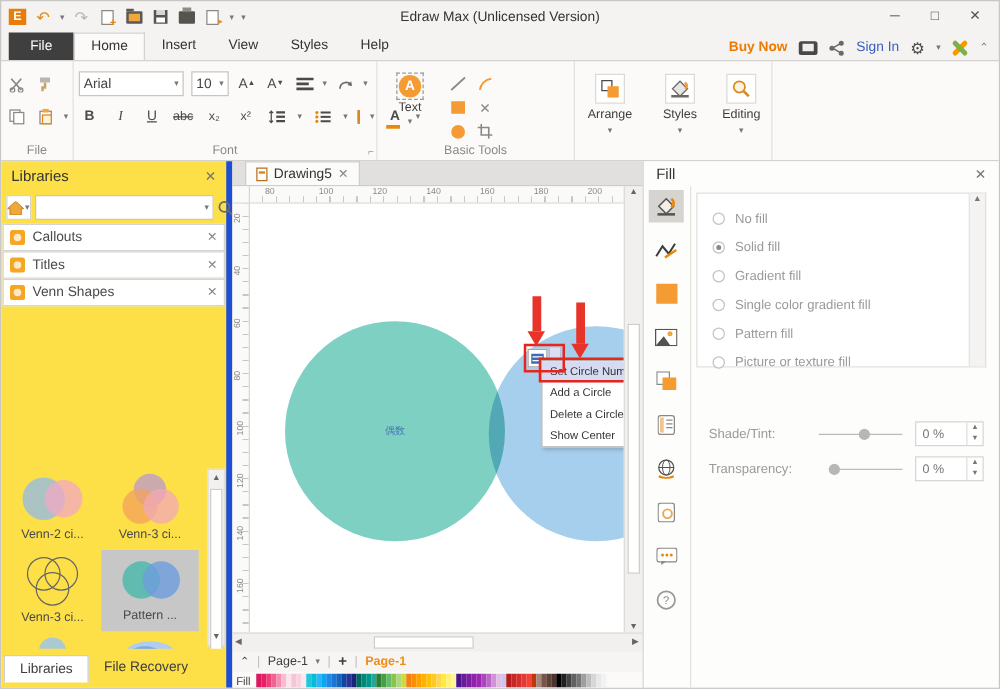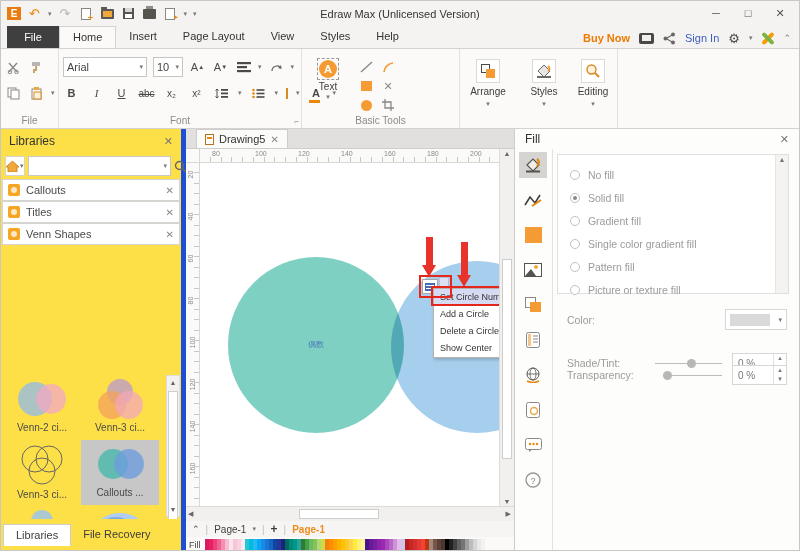--- a/index.html
+++ b/index.html
@@ -202,21 +202,20 @@
       <span class="win-btn">─</span>
       <span class="win-btn">□</span>
       <span class="win-btn">✕</span>
     </div>
   </div>
 
   <div class="tabbar">
     <div class="file-tab">File</div>
     <div class="rtab active">Home</div>
     <div class="rtab">Insert</div>
-    <div class="rtab">Page Layout</div>
     <div class="rtab">View</div>
     <div class="rtab">Styles</div>
     <div class="rtab">Help</div>
     <div class="tabbar-right">
       <span class="buynow">Buy Now</span>
       <span class="tb-cam"></span>
       <svg width="13" height="13">
           <circle cx="10" cy="2.5" r="2" fill="#6b6966"></circle>
           <circle cx="2.5" cy="6.5" r="2" fill="#6b6966"></circle>
           <circle cx="10" cy="10.5" r="2" fill="#6b6966"></circle>
@@ -469,21 +468,21 @@
                 <circle cx="36" cy="17" r="13" fill="none" stroke="#666"></circle>
                 <circle cx="29" cy="29" r="13" fill="none" stroke="#666"></circle>
               </svg>
             <span class="shape-label">Venn-3 ci...</span>
           </div>
           <div class="shape-cell sel">
             <svg width="58" height="44">
                 <circle cx="22" cy="22" r="15" fill="#4fb8ac" opacity=".85"></circle>
                 <circle cx="38" cy="22" r="15" fill="#6e9edd" opacity=".8"></circle>
               </svg>
-            <span class="shape-label">Callouts ...</span>
+            <span class="shape-label">Pattern ...</span>
           </div>
           <div class="shape-cell">
             <svg width="58" height="44">
                 <circle cx="29" cy="14" r="11" fill="#9cc4ea" opacity=".85"></circle>
                 <circle cx="20" cy="28" r="11" fill="#7ccba0" opacity=".85"></circle>
                 <circle cx="38" cy="28" r="11" fill="#f3b285" opacity=".85"></circle>
               </svg>
 
           </div>
           <div class="shape-cell">
@@ -765,29 +764,22 @@
           </div>
         <div class="opt">
             <span class="radio"></span>
             <span>Picture or texture fill</span>
           </div>
         <div class="opt-scroll">
             <span class="up">▲</span>
           </div>
       </div>
 
-      <div class="ctl-row" style="top:180px">
-        <span>Color:</span>
-        <span class="color-dd">
-            <span class="color-sw"></span>
-            <span class="mini-caret">▾</span>
-          </span>
-      </div>
-
-      <div class="ctl-row" style="top:224px">
+
+      <div class="ctl-row" style="top:208px">
         <span style="width:78px">Shade/Tint:</span>
         <span class="slider">
             <span class="track"></span>
             <span class="thumb" style="left:48%"></span>
           </span>
         <span class="spin">
           <span class="val">0 %</span>
           <span class="btns">
               <span>▲</span>
               <span>▼</span>

